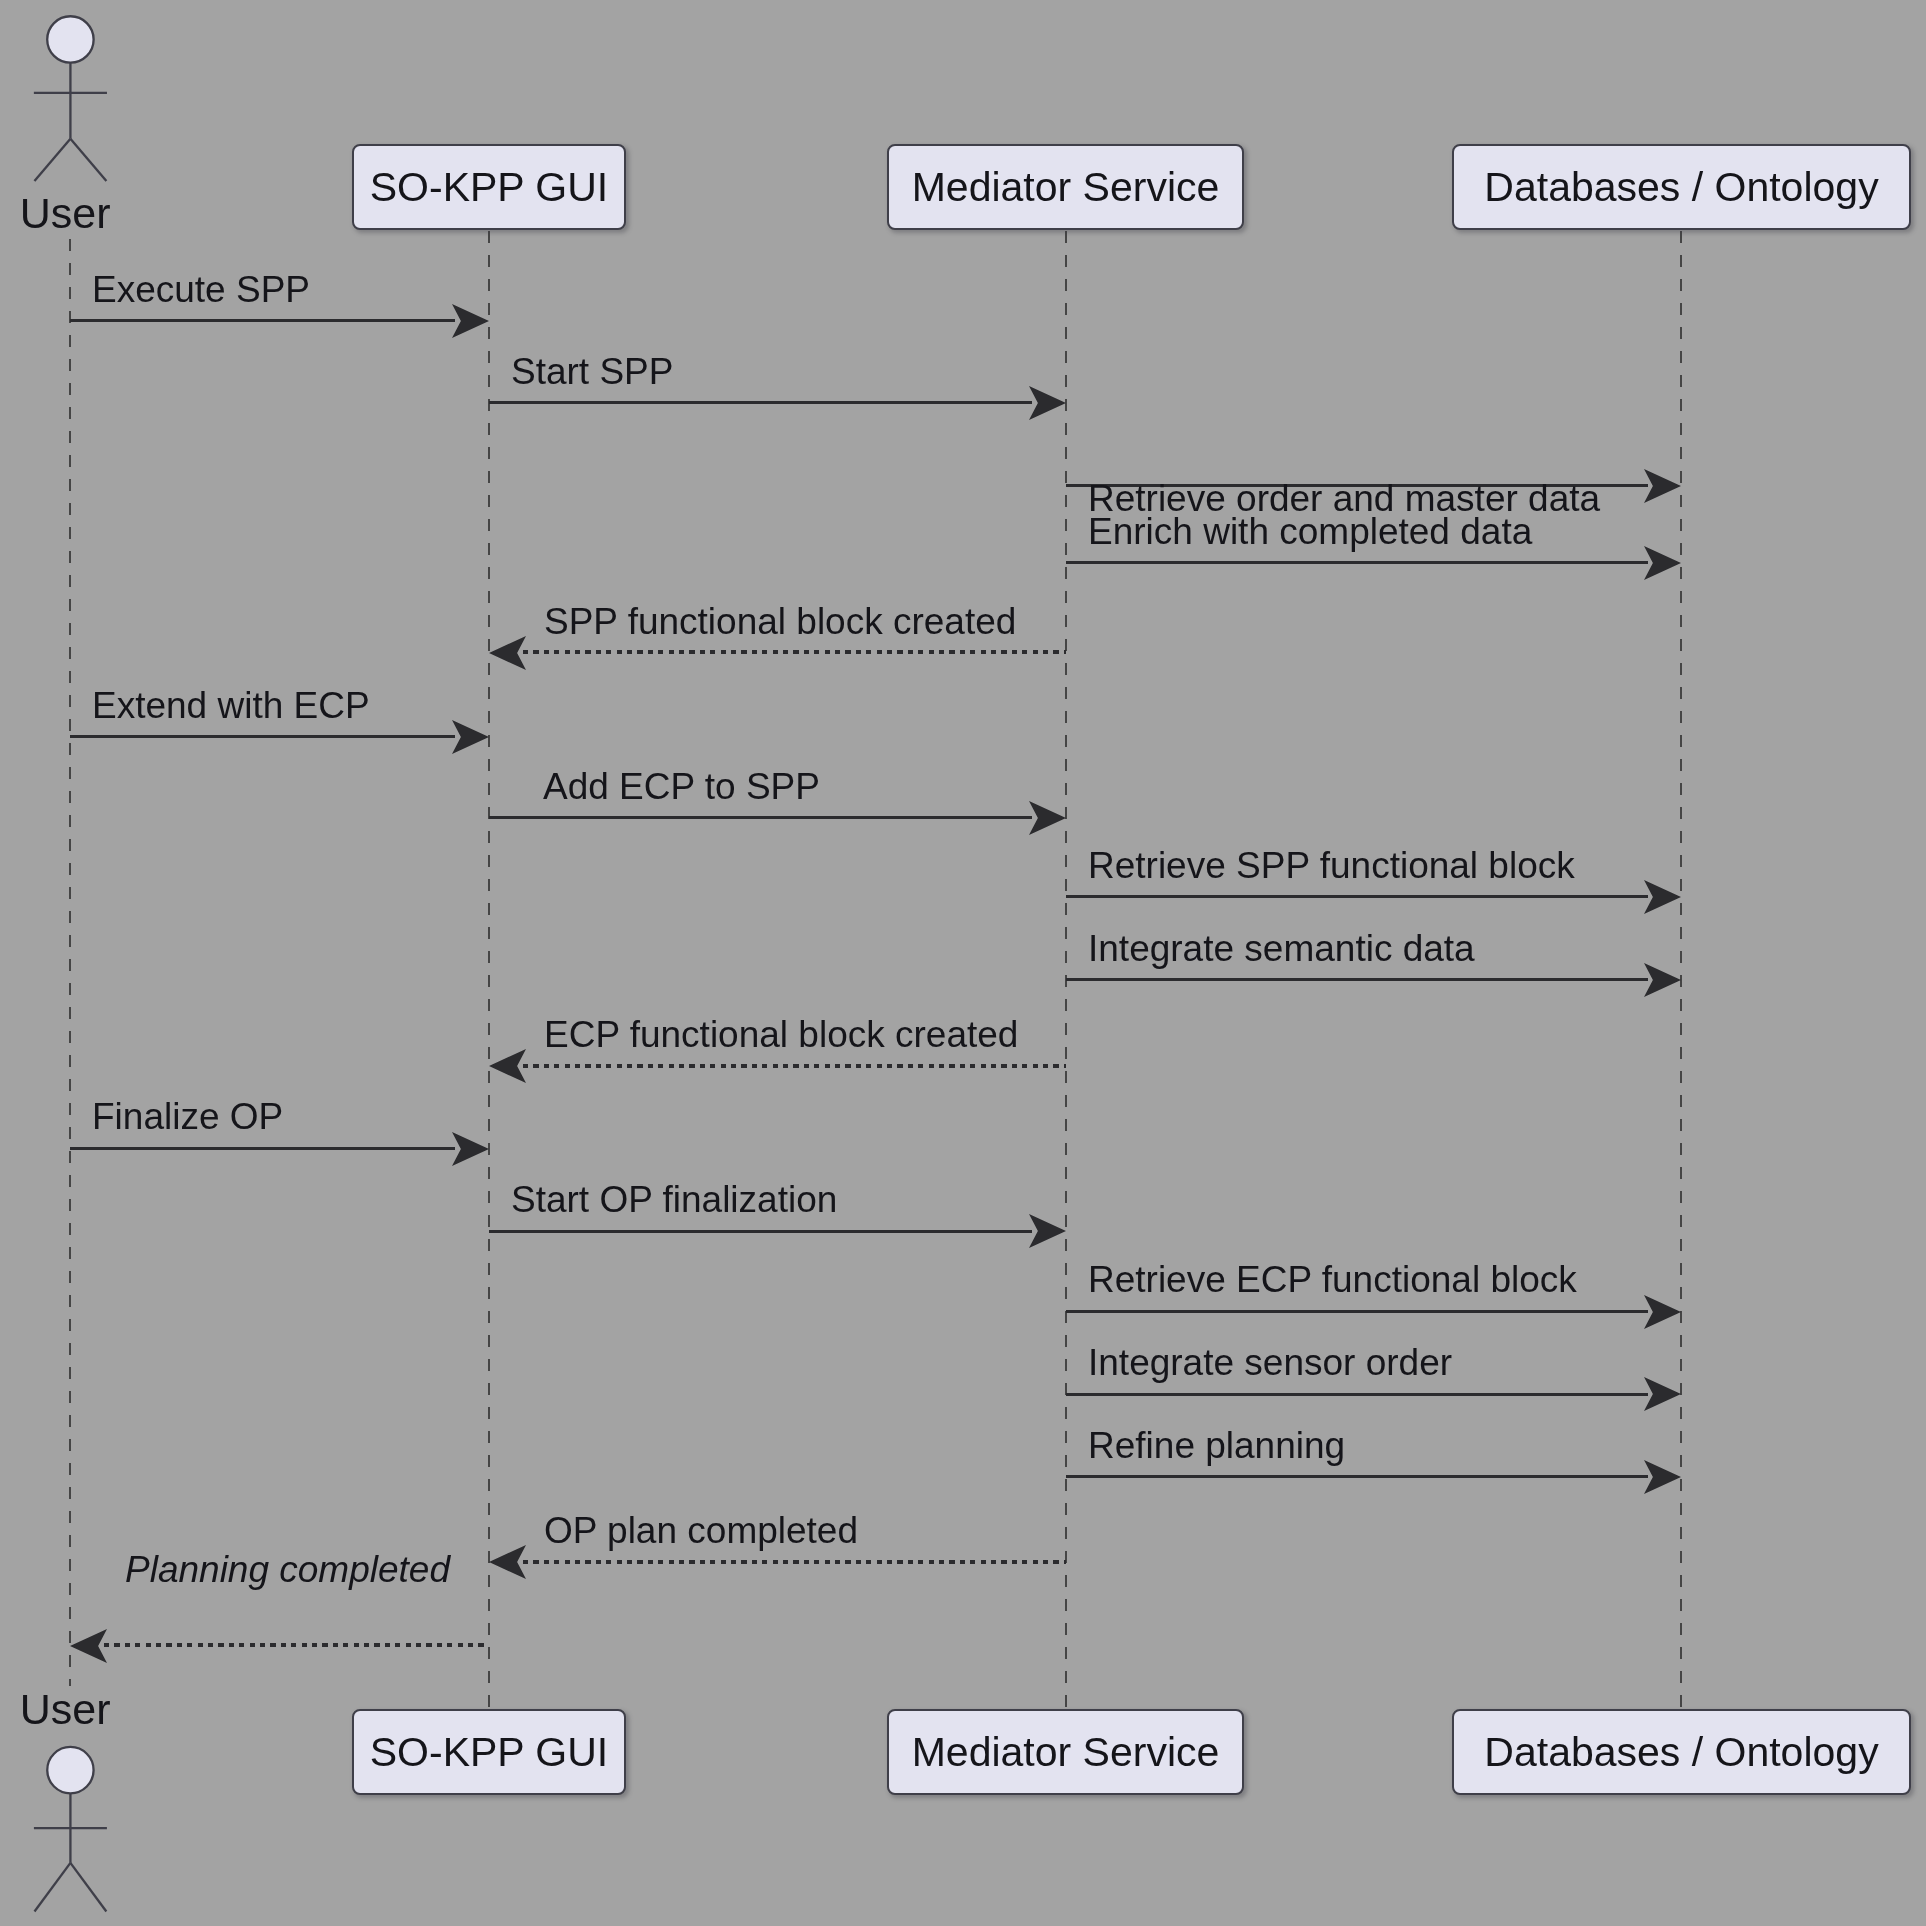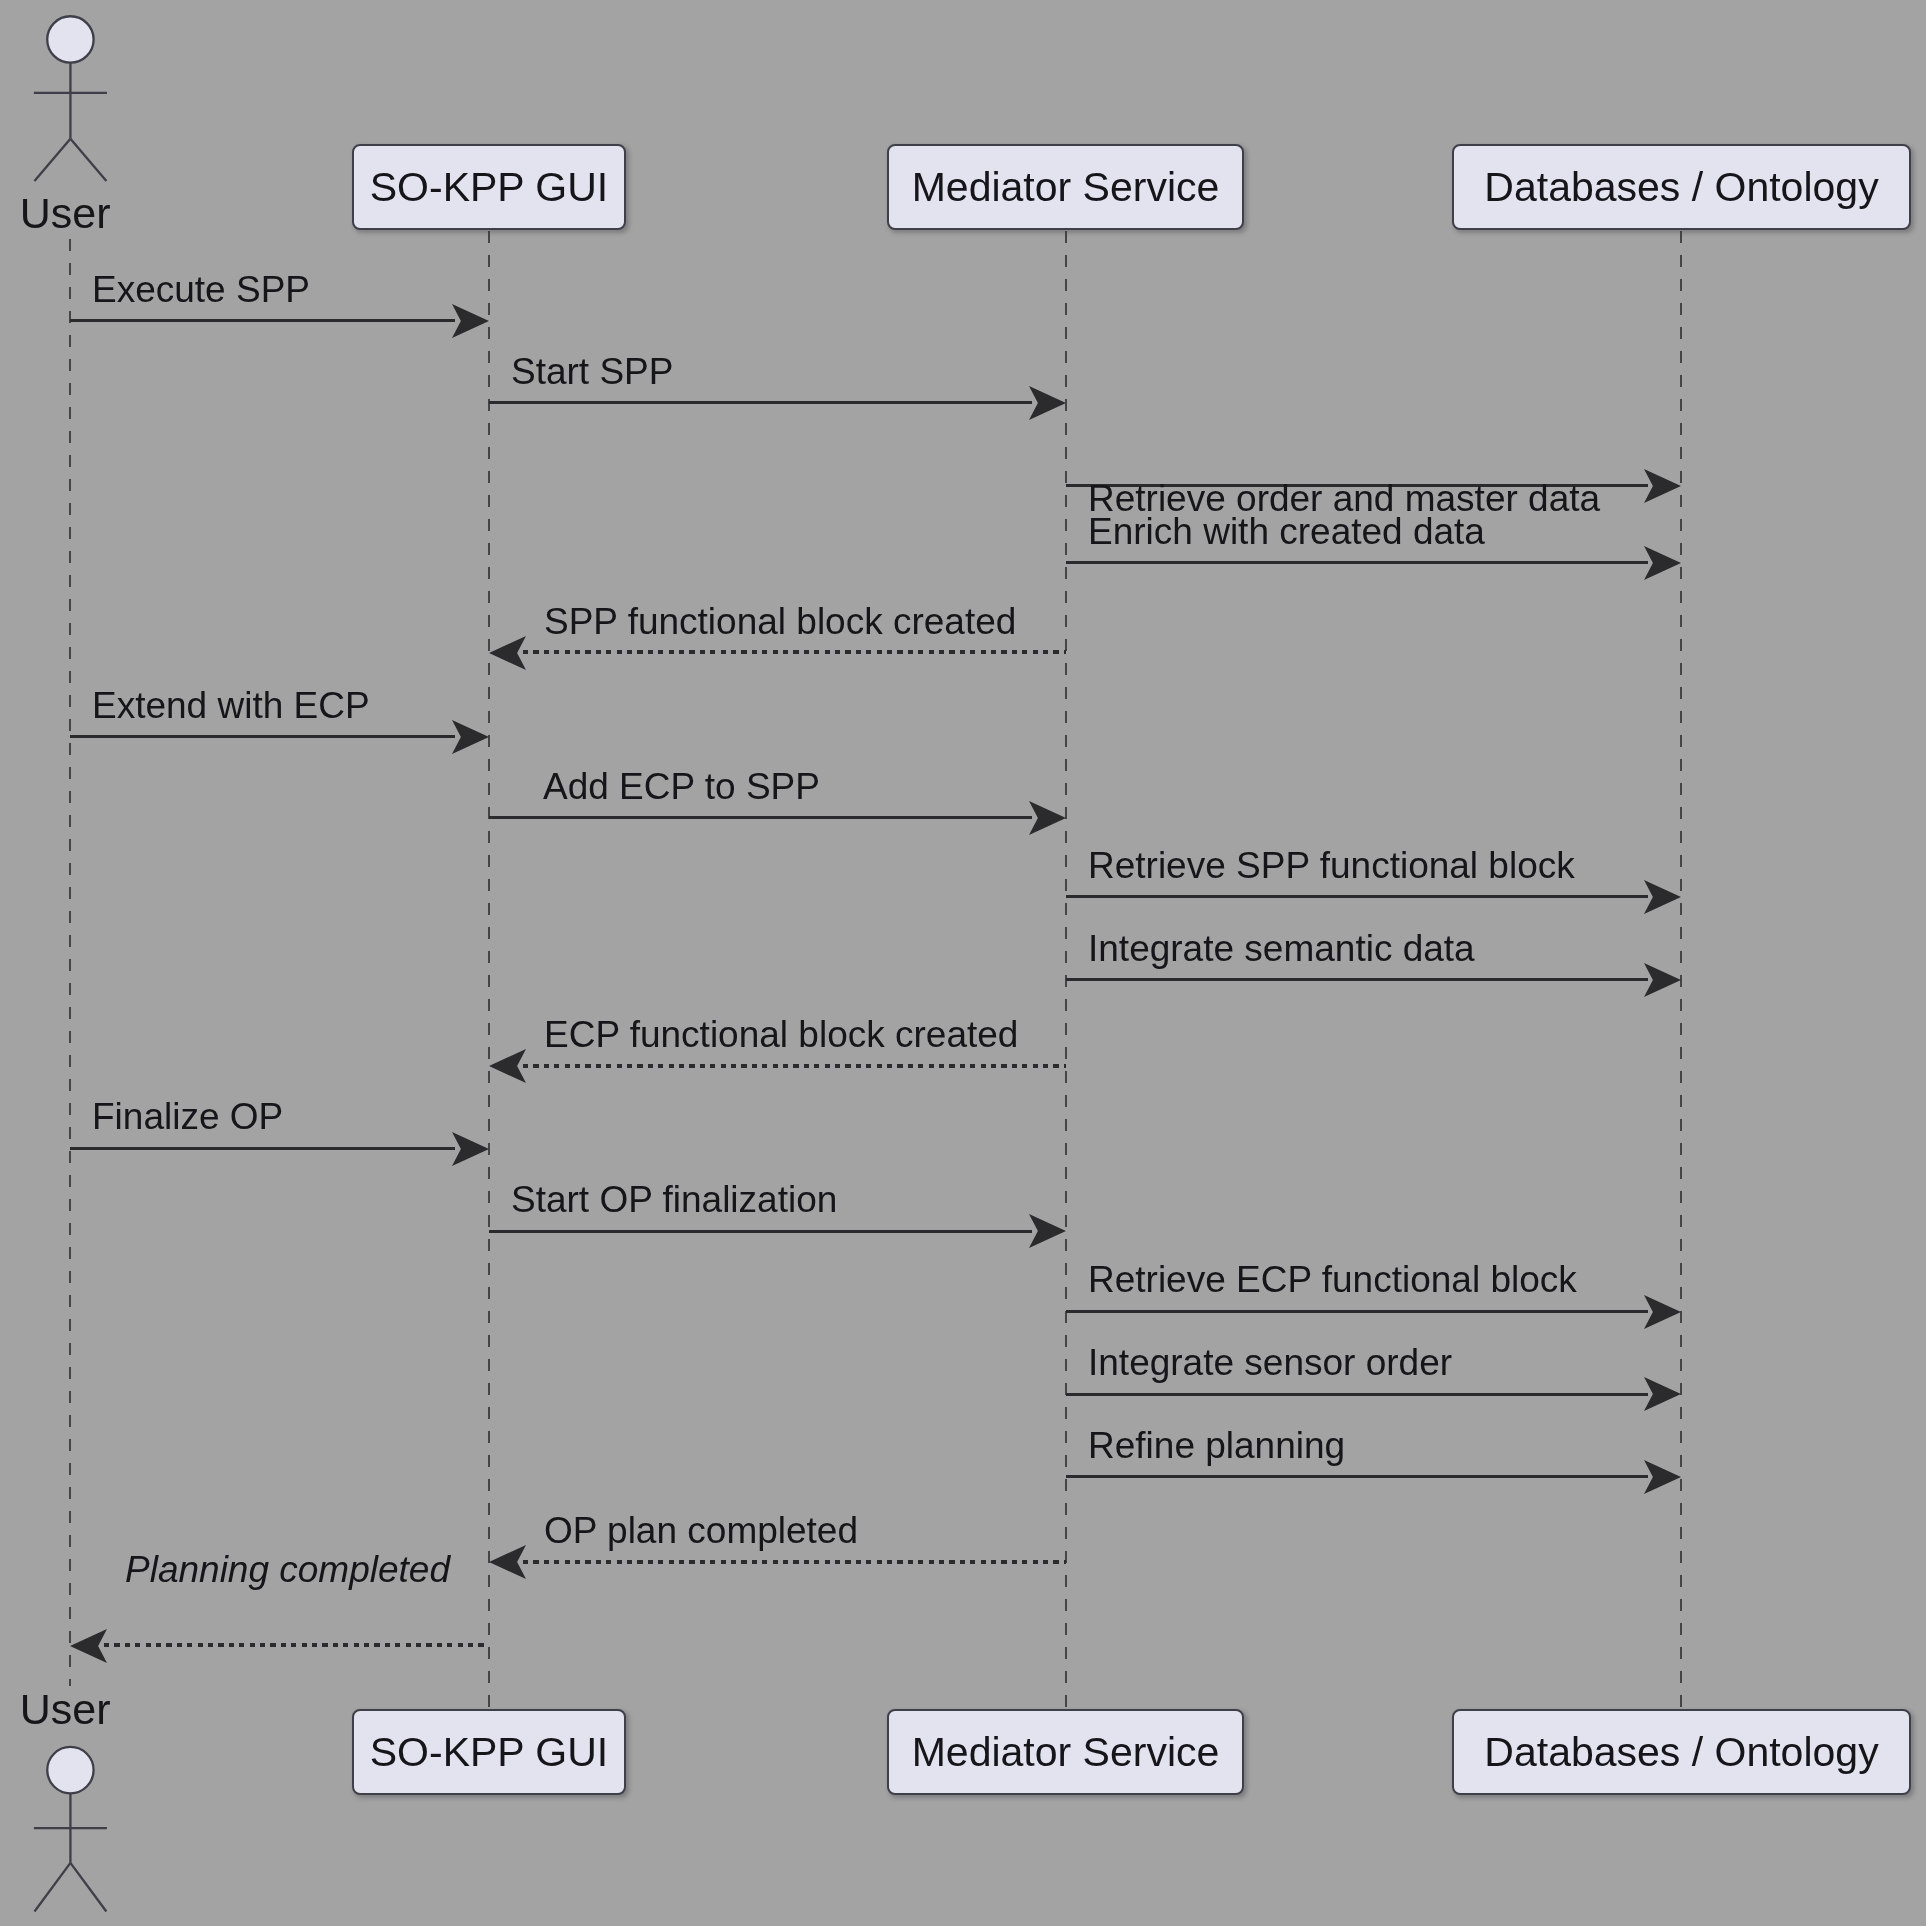--- a/index.html
+++ b/index.html
@@ -88,21 +88,21 @@
         <div class="msg-label" style="top: 349px; left: 511px;">Start SPP</div>
       </div>
       <div>
         <div class="msg-line-solid" style="left: 1066px; width: 582px; top: 484px;"></div>
         <div class="arrow-right" style="top: 469px; left: 1644px;"></div>
         <div class="msg-label" style="top: 432px; left: 1088px; margin-top: 44px;">Retrieve order and master data</div>
       </div>
       <div>
         <div class="msg-line-solid" style="left: 1066px; width: 582px; top: 561px;"></div>
         <div class="arrow-right" style="top: 546px; left: 1644px;"></div>
-        <div class="msg-label" style="top: 509px; left: 1088px;">Enrich with created data</div>
+        <div class="msg-label" style="top: 509px; left: 1088px;">Enrich with completed data</div>
       </div>
       <div>
         <div class="msg-line-dotted" style="left: 523px; width: 543px; top: 650px;"></div>
         <div class="arrow-left" style="top: 636px; left: 489px;"></div>
         <div class="msg-label" style="top: 599px; left: 544px;">SPP functional block created</div>
       </div>
       <div>
         <div class="msg-line-solid" style="left: 70px; width: 385px; top: 735px;"></div>
         <div class="arrow-right" style="top: 720px; left: 452px;"></div>
         <div class="msg-label" style="top: 683px; left: 92px; text-align: center;">Extend with ECP</div>

